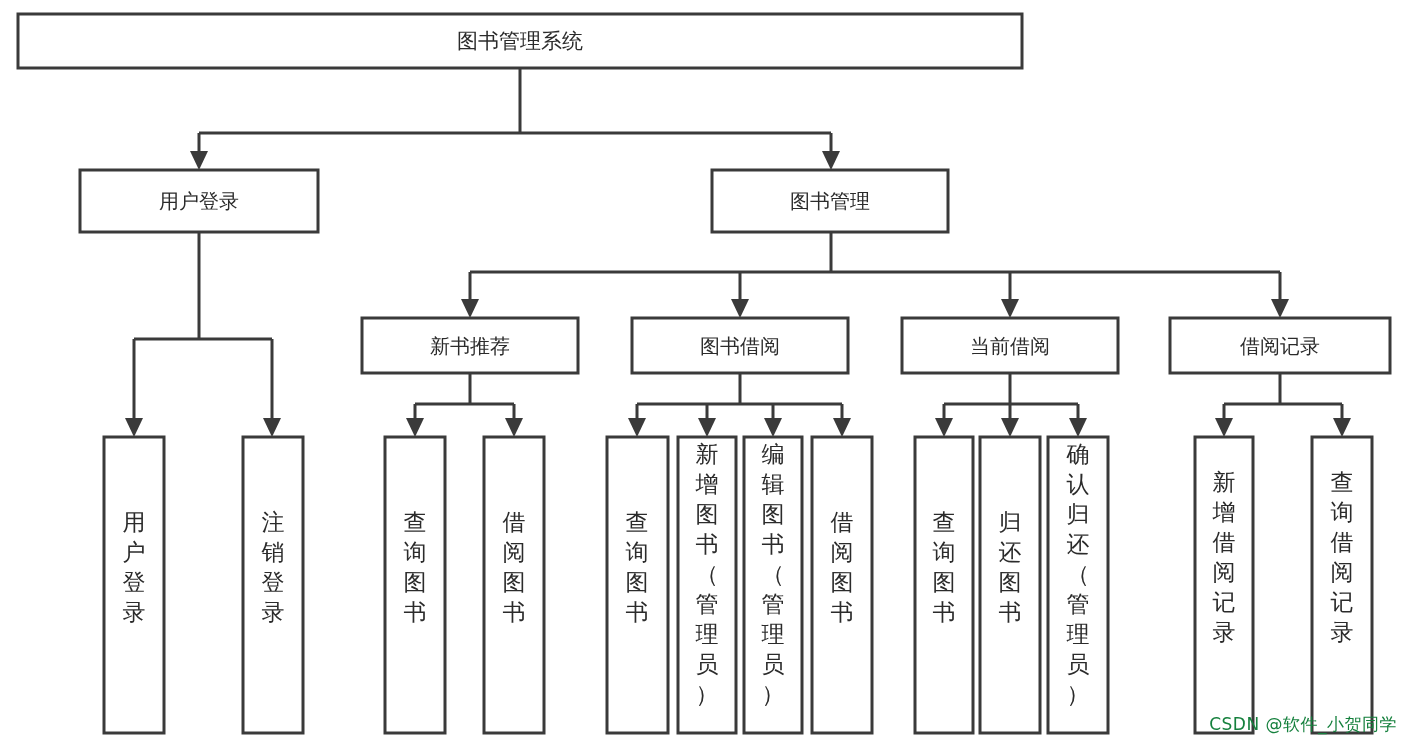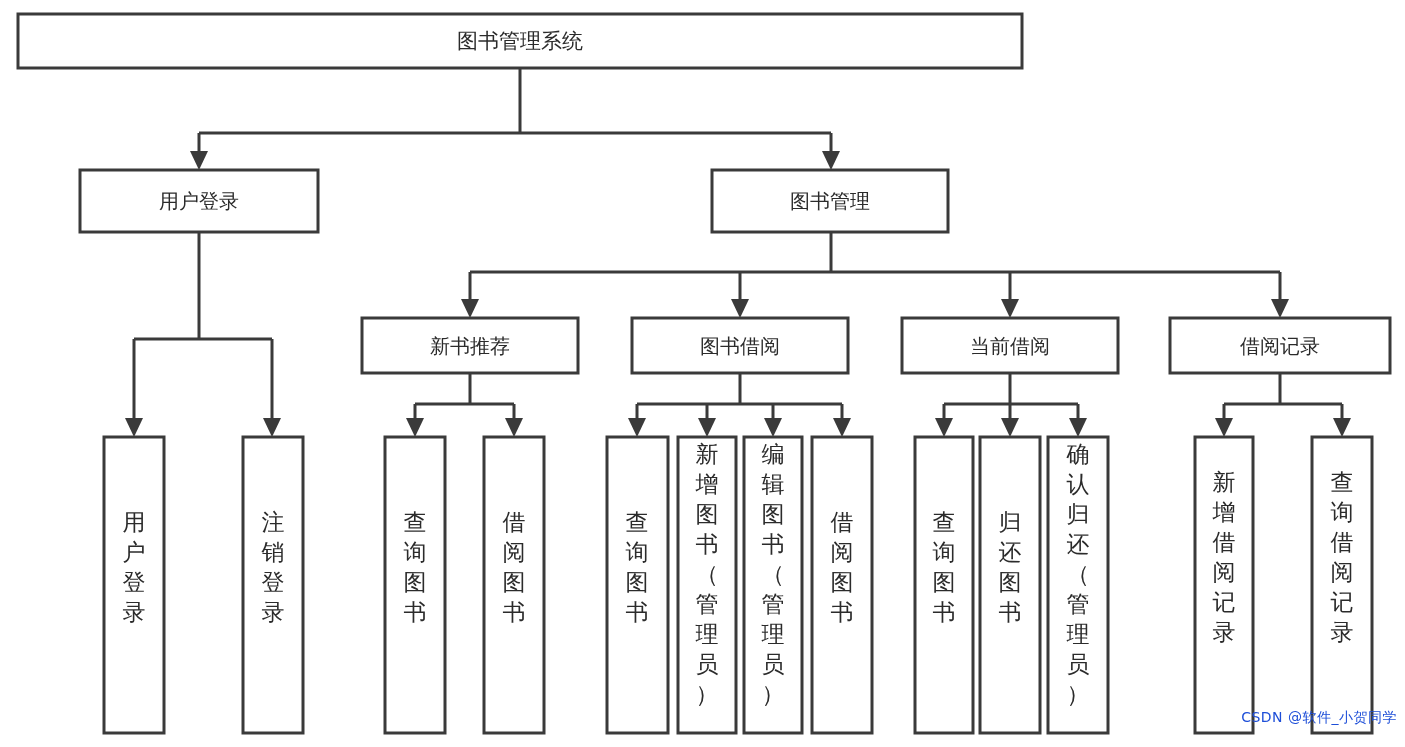--- a/index.html
+++ b/index.html
@@ -30,24 +30,24 @@
     text-anchor:middle;
   }
   .connector{
     stroke:#3a3a3a;
     stroke-width:3;
     fill:none;
   }
   .arrow-head{fill:#3a3a3a;stroke:none;}
   .watermark{
     position:absolute;
-    right:8px;bottom:20px;
-    font-family:"DejaVu Sans","Liberation Sans",sans-serif;
-    font-size:14px;
-    color:#1d4ed8;
+    right:8px;bottom:11px;
+    font-family:"DejaVu Sans","Liberation Sans",sans-serif;
+    font-size:17px;
+    color:#15803d;
     letter-spacing:0.5px;
     white-space:nowrap;
     pointer-events:none;
   }
 </style>
 </head>
 <body>
 
 <svg id="diagram" viewBox="0 0 1405 747">
 

